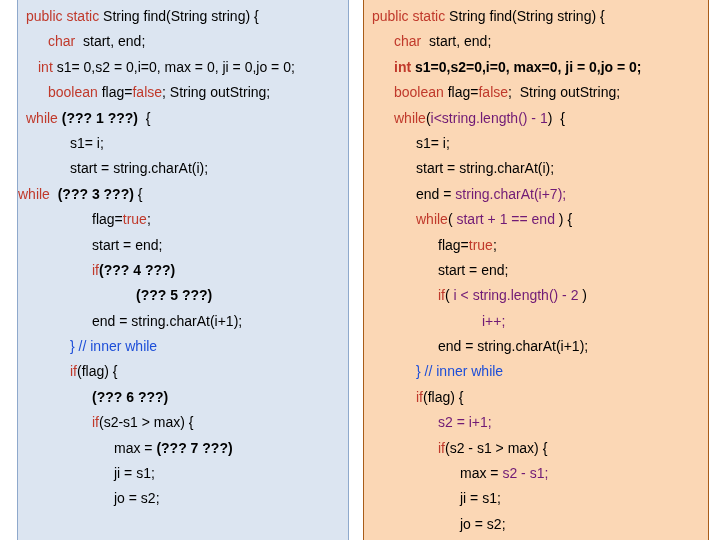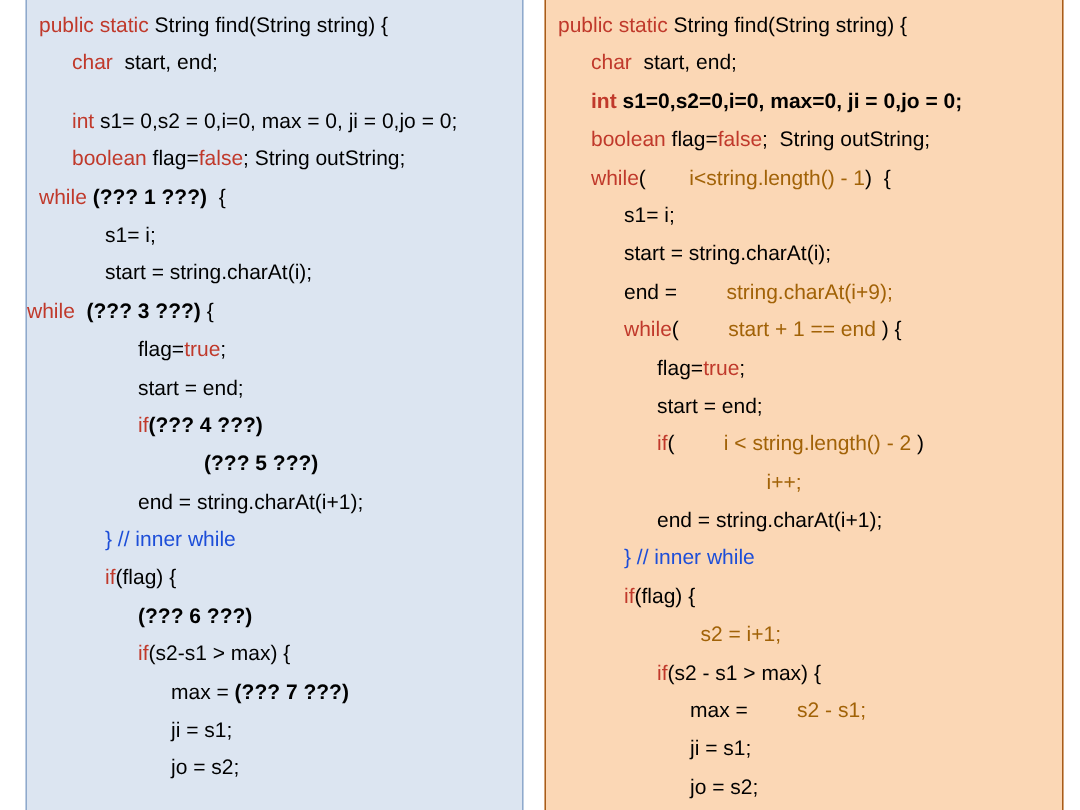--- a/index.html
+++ b/index.html
@@ -51,32 +51,32 @@
     line-height: 25.4px;
     font-size: 14px;
     white-space: pre;
     color: #000000;
     font-family: "Liberation Sans", sans-serif;
   }
 
   
   .kw   { color: #c0392b; }            
   .cmt  { color: #1d4ed8; }            
-  .ans  { color: #a16207; margin-left: 29px; }            
+  .ans  { color: #701a75; }            
   .blank{ font-weight: bold; color: #000000; }  
   .pl   { color: #000000; }            
 </style>
 </head>
 <body>
 
 <div class="panel" id="left-panel">
   <div class="code-block">
       <div class="line" style="padding-left: 8px;"><span class="kw">public static</span><span class="pl"> String find(String string) {</span></div>
       <div class="line" style="padding-left: 30px;"><span class="kw">char</span><span class="pl">  start, end;</span></div>
-      <div class="line" style="padding-left: 30px; margin-top: 13px;"><span class="kw">int</span><span class="pl"> s1= 0,s2 = 0,i=0, max = 0, ji = 0,jo = 0;</span></div>
+      <div class="line" style="padding-left: 20px;"><span class="kw">int</span><span class="pl"> s1= 0,s2 = 0,i=0, max = 0, ji = 0,jo = 0;</span></div>
       <div class="line" style="padding-left: 30px;"><span class="kw">boolean</span><span class="pl"> flag=</span><span class="kw">false</span><span class="pl">; String outString;</span></div>
       <div class="line" style="padding-left: 8px;"><span class="kw">while</span><span class="pl"> </span><span class="blank">(??? 1 ???)</span><span class="pl">  {</span></div>
       <div class="line" style="padding-left: 52px;"><span class="pl">s1= i;</span></div>
       <div class="line" style="padding-left: 52px;"><span class="pl">start = string.charAt(i);</span></div>
       <div class="line" style=""><span class="kw">while</span><span class="pl">  </span><span class="blank">(??? 3 ???)</span><span class="pl"> {</span></div>
       <div class="line" style="padding-left: 74px;"><span class="pl">flag=</span><span class="kw">true</span><span class="pl">;</span></div>
       <div class="line" style="padding-left: 74px;"><span class="pl">start = end;</span></div>
       <div class="line" style="padding-left: 74px;"><span class="kw">if</span><span class="blank">(??? 4 ???)</span></div>
       <div class="line" style="padding-left: 118px;"><span class="blank">(??? 5 ???)</span></div>
       <div class="line" style="padding-left: 74px;"><span class="pl">end = string.charAt(i+1);</span></div>
@@ -93,21 +93,21 @@
 
 <div class="panel" id="right-panel">
   <div class="code-block">
       <div class="line" style="padding-left: 8px;"><span class="kw">public static</span><span class="pl"> String find(String string) {</span></div>
       <div class="line" style="padding-left: 30px;"><span class="kw">char</span><span class="pl">  start, end;</span></div>
       <div class="line" style="padding-left: 30px; font-weight: bold;"><span class="kw">int</span><span class="pl"> s1=0,s2=0,i=0, max=0, ji = 0,jo = 0;</span></div>
       <div class="line" style="padding-left: 30px;"><span class="kw">boolean</span><span class="pl"> flag=</span><span class="kw">false</span><span class="pl">;  String outString;</span></div>
       <div class="line" style="padding-left: 30px;"><span class="kw">while</span><span class="pl">(</span><span class="ans">i&lt;string.length() - 1</span><span class="pl">)  {</span></div>
       <div class="line" style="padding-left: 52px;"><span class="pl">s1= i;</span></div>
       <div class="line" style="padding-left: 52px;"><span class="pl">start = string.charAt(i);</span></div>
-      <div class="line" style="padding-left: 52px;"><span class="pl">end = </span><span class="ans">string.charAt(i+9);</span></div>
+      <div class="line" style="padding-left: 52px;"><span class="pl">end = </span><span class="ans">string.charAt(i+7);</span></div>
       <div class="line" style="padding-left: 52px;"><span class="kw">while</span><span class="pl">( </span><span class="ans">start + 1 == end</span><span class="pl"> ) {</span></div>
       <div class="line" style="padding-left: 74px;"><span class="pl">flag=</span><span class="kw">true</span><span class="pl">;</span></div>
       <div class="line" style="padding-left: 74px;"><span class="pl">start = end;</span></div>
       <div class="line" style="padding-left: 74px;"><span class="kw">if</span><span class="pl">( </span><span class="ans">i &lt; string.length() - 2</span><span class="pl"> )</span></div>
       <div class="line" style="padding-left: 118px;"><span class="ans">i++;</span></div>
       <div class="line" style="padding-left: 74px;"><span class="pl">end = string.charAt(i+1);</span></div>
       <div class="line" style="padding-left: 52px;"><span class="cmt">} // inner while</span></div>
       <div class="line" style="padding-left: 52px;"><span class="kw">if</span><span class="pl">(flag) {</span></div>
       <div class="line" style="padding-left: 74px;"><span class="ans">s2 = i+1;</span></div>
       <div class="line" style="padding-left: 74px;"><span class="kw">if</span><span class="pl">(s2 - s1 &gt; max) {</span></div>

